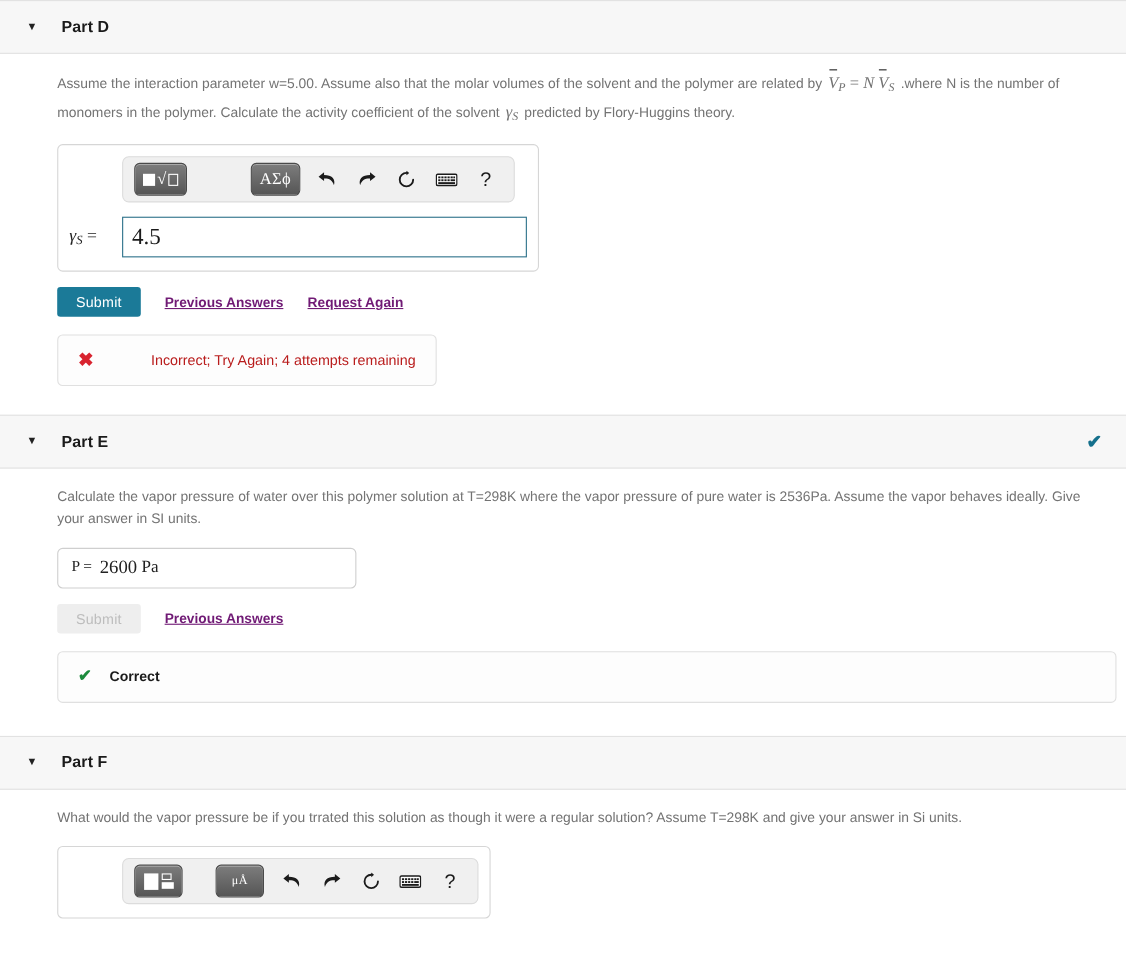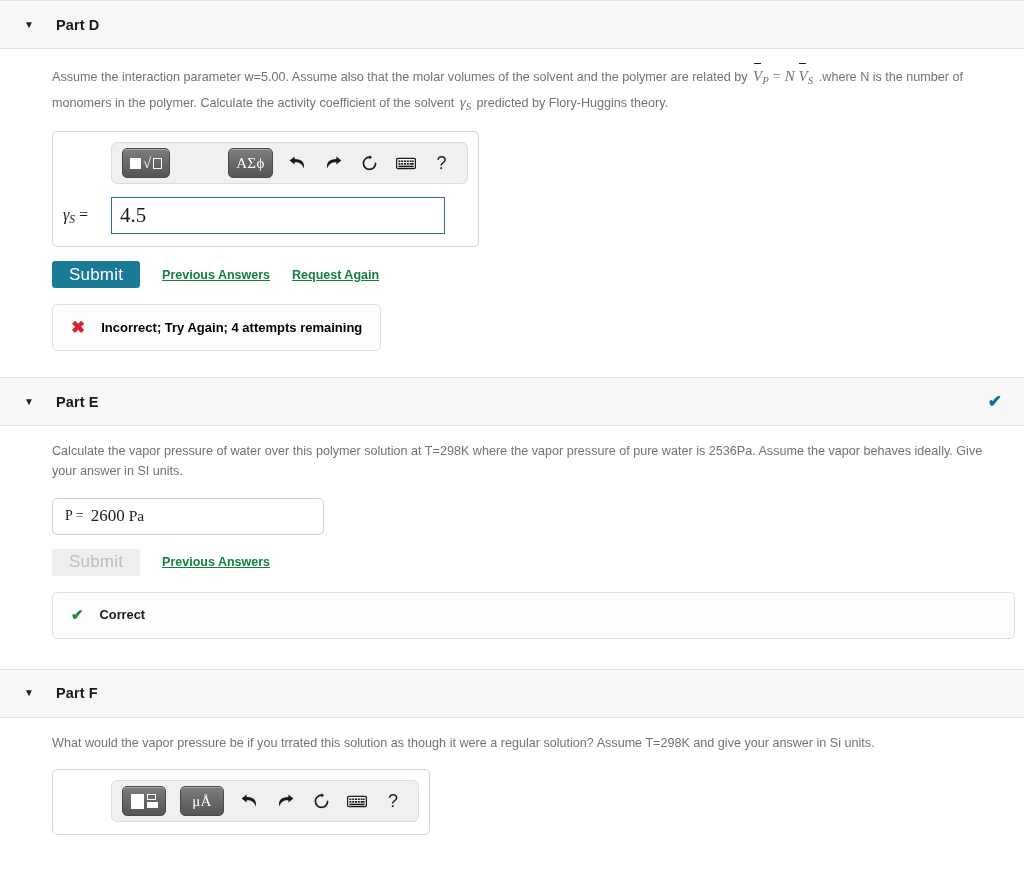--- a/index.html
+++ b/index.html
@@ -99,21 +99,21 @@
     min-width: 44px;
     display: flex;
     align-items: center;
     justify-content: center;
     color: #fff;
     cursor: pointer;
     padding: 0 7px;
     box-shadow: inset 0 1px 0 rgba(255,255,255,.35);
   }
   .tbtn.greek { font-family: "Liberation Serif", serif; font-size: 15px; letter-spacing: .3px; margin-left: 44px; }
-  .tbtn.units { font-family: "Liberation Serif", serif; font-size: 15px; letter-spacing: .3px; }
+  .tbtn.units { font-family: "Liberation Serif", serif; font-size: 11px; letter-spacing: .3px; margin-left: 16px; }
   
   .glyph-sqrt { display: flex; align-items: center; gap: 2px; line-height: 1; }
   .glyph-sqrt .sq-fill { width: 11px; height: 11px; background: #fff; display: inline-block; }
   .glyph-sqrt .sq-root { font-size: 15px; font-family: "Liberation Serif", serif; }
   .glyph-sqrt .sq-open { width: 9px; height: 11px; border: 1.3px solid #fff; display: inline-block; }
   
   .glyph-frac { display: flex; align-items: center; gap: 3px; line-height: 1; }
   .glyph-frac .big { width: 13px; height: 15px; background: #fff; }
   .glyph-frac .col { display: flex; flex-direction: column; gap: 2px; }
   .glyph-frac .col .hollow { width: 9px; height: 6px; border: 1.2px solid #fff; }
@@ -148,21 +148,21 @@
     border: 1px solid #2b7089;
     background: #fff;
     height: 37px;
     display: flex;
     align-items: center;
     padding: 0 8px;
     font-family: "Liberation Serif", serif;
     font-size: 21px;
     color: #1a1a1a;
   }
-  .ansbox.wide { width: 334px; }
+  .ansbox.wide { width: 368px; }
 
   
   .roanswer {
     border: 1px solid #cfcfcf;
     border-radius: 5px;
     width: 272px;
     height: 37px;
     display: flex;
     align-items: center;
     padding: 0 12px;
@@ -174,34 +174,34 @@
   .roanswer .val { font-family: "Liberation Serif", serif; font-size: 17px; }
   .roanswer .unit { font-family: "Liberation Serif", serif; font-size: 15.5px; margin-left: 4px; }
 
   
   .actions { display: flex; align-items: center; margin-top: 14px; }
   .btn-submit {
     background: #1b7a98;
     color: #ffffff;
     border: none;
     border-radius: 3px;
-    font-size: 17px;
+    font-size: 13px;
     font-family: "Liberation Sans", sans-serif;
     height: 27px;
     padding: 0 17px;
     cursor: pointer;
     letter-spacing: .2px;
   }
   .btn-submit.disabled {
     background: #eeeeee;
     color: #bdbdbd;
     cursor: default;
   }
   .link {
-    color: #15803d;
+    color: #701a75;
     font-size: 12.5px;
     font-weight: bold;
     text-decoration: underline;
     margin-left: 22px;
     cursor: pointer;
     white-space: nowrap;
   }
 
   
   .fb {
@@ -212,21 +212,21 @@
     padding: 13px 16px;
   }
   .fb-incorrect { display: inline-flex; align-items: center; padding: 14px 18px; }
   .fb-x {
     color: #d8232f;
     font-size: 17px;
     font-weight: bold;
     line-height: 1;
     margin-right: 16px;
   }
-  .fb-msg { font-size: 13px; font-weight: bold; color: #000000; }
+  .fb-msg { font-size: 13px; font-weight: normal; color: #b91c1c; margin-left: 36px; }
   .fb-correct { display: block; width: 963px; padding: 14px 18px 16px 18px; }
   .fb-row { display: flex; align-items: center; }
   .fb-check { color: #1c8b3c; font-size: 15px; font-weight: bold; line-height: 1; margin-right: 16px; }
   .fb-title { font-size: 12.8px; font-weight: bold; color: #1a1a1a; }
   .fb-detail {
     font-size: 12.4px;
     line-height: 1.6;
     color: #222;
     margin-top: 11px;
     padding-left: 31px;

